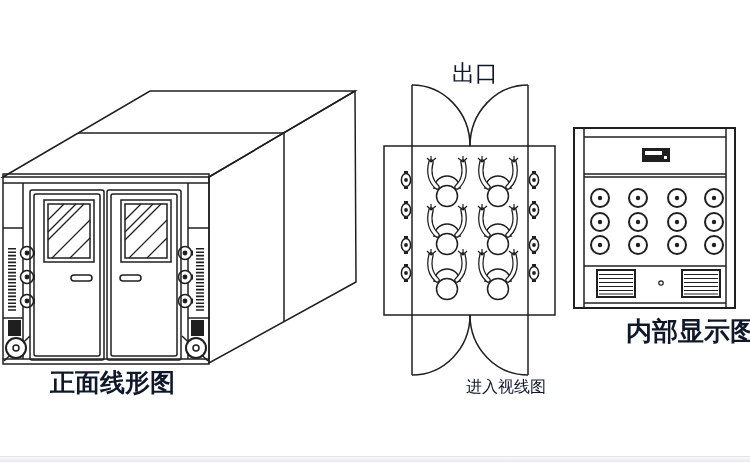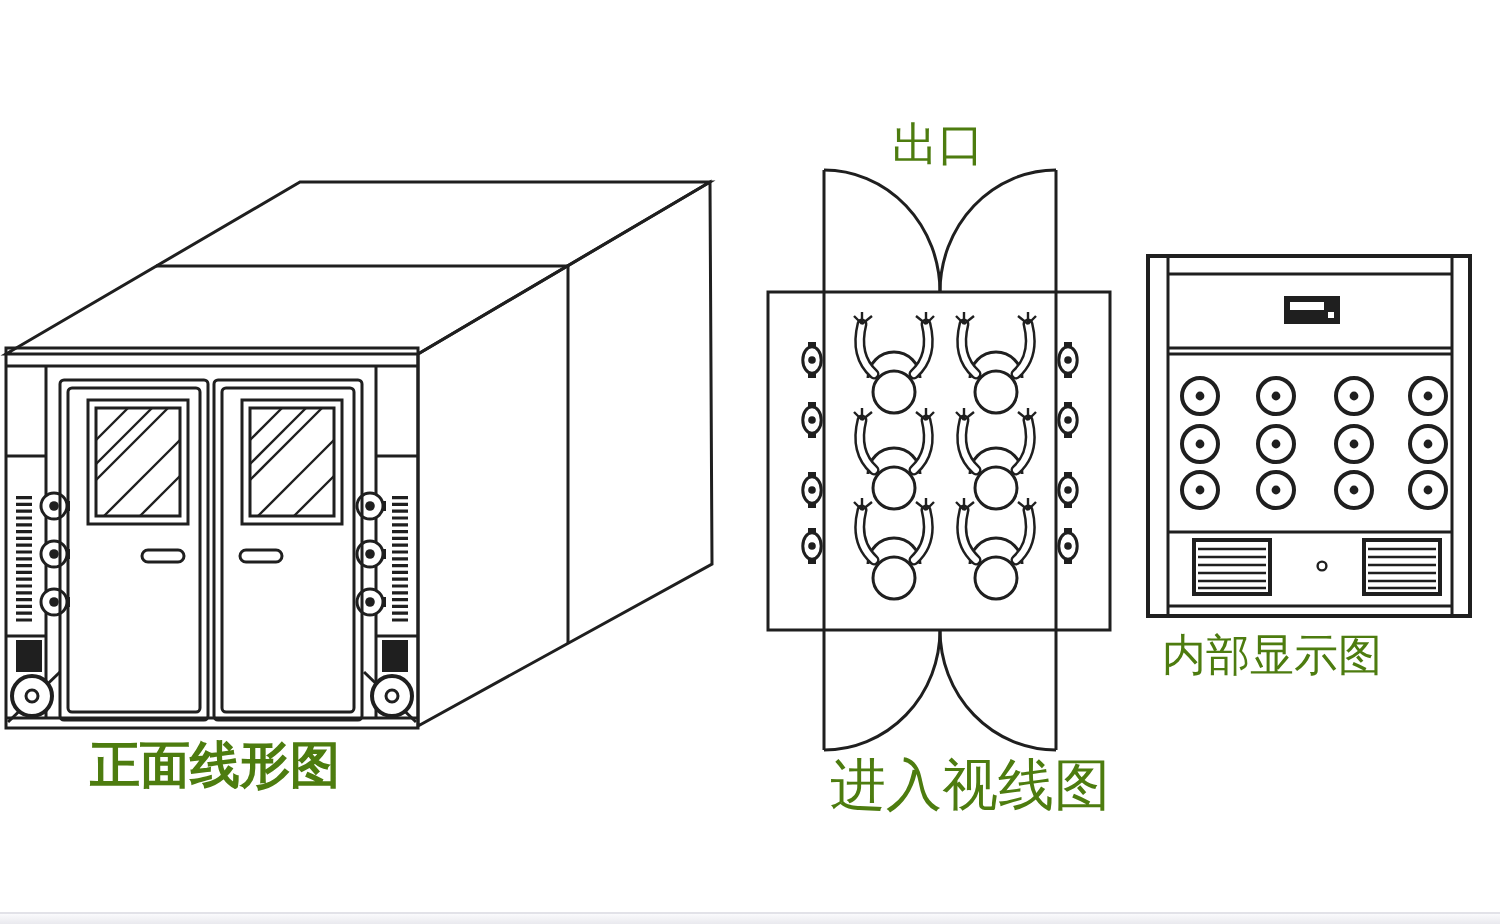--- a/index.html
+++ b/index.html
@@ -1,19 +1,19 @@
 <!DOCTYPE html>
 <html><head>
 <meta charset="utf-8">
 <style>
   html,body{margin:0;padding:0;background:#fff;}
   body{width:750px;height:462px;overflow:hidden;font-family:"DejaVu Sans",sans-serif;}
   #canvas{position:relative;width:750px;height:462px;background:#fff;}
   .fig{position:absolute;}
-  .lbl{position:absolute;color:#4d7c0f;text-align:left;white-space:nowrap;
+  .lbl{position:absolute;color:#0f172a;text-align:right;white-space:nowrap;
        font-family:"DejaVu Sans",sans-serif;line-height:1.1;}
   .s  {stroke:#1f1f1f;stroke-width:1.5;fill:none;}
   .s2 {stroke:#1f1f1f;stroke-width:2;fill:none;}
   .sf {stroke:#1f1f1f;stroke-width:1.5;fill:#fff;}
   .sf2{stroke:#1f1f1f;stroke-width:2;fill:#fff;}
   .blk{fill:#1f1f1f;stroke:none;}
   .wht{fill:#fff;stroke:none;}
   .thin{stroke:#1f1f1f;stroke-width:1.2;fill:none;}
   .armO{stroke:#1f1f1f;stroke-width:5.5;fill:none;stroke-linecap:round;}
   .armI{stroke:#fff;stroke-width:3;fill:none;stroke-linecap:round;}
@@ -223,18 +223,18 @@
       <use href="#grille" x="32" y="152"></use>
       <use href="#grille" x="117" y="152"></use>
       <circle cx="96" cy="165" r="2.2" class="thin"></circle>
     </g>
   </svg>
 
   <div class="lbl" style="left:446px;top:61px;width:52px;font-size:23px;">出口</div>
 
   <div class="lbl" style="left:45px;top:369px;width:130px;font-size:25px;font-weight:bold;">正面线形图</div>
 
-  <div class="lbl" style="left:415px;top:378px;width:120px;font-size:28px;">进入视线图</div>
-
-  <div class="lbl" style="left:581px;top:317px;width:110px;font-size:22px;">内部显示图</div>
+  <div class="lbl" style="left:426px;top:378px;width:120px;font-size:16px;">进入视线图</div>
+
+  <div class="lbl" style="left:626px;top:317px;width:110px;font-size:26px;font-weight:bold;">内部显示图</div>
 
   <div id="bottom-bar"></div>
 </div>
 
 </body></html>

